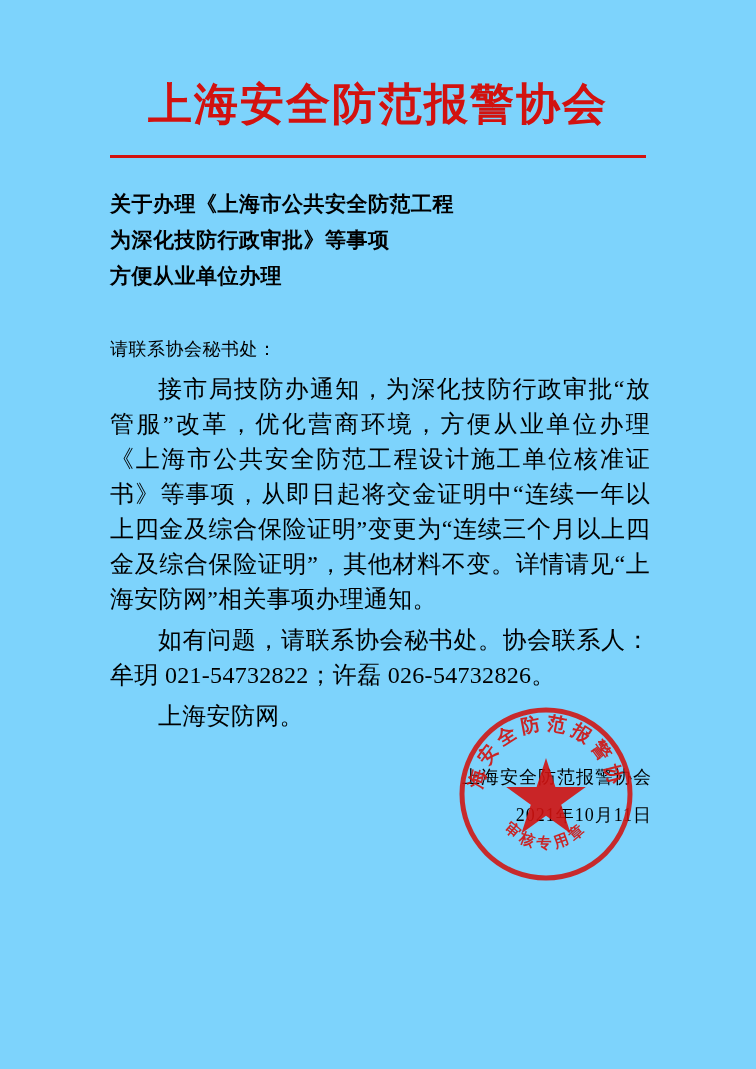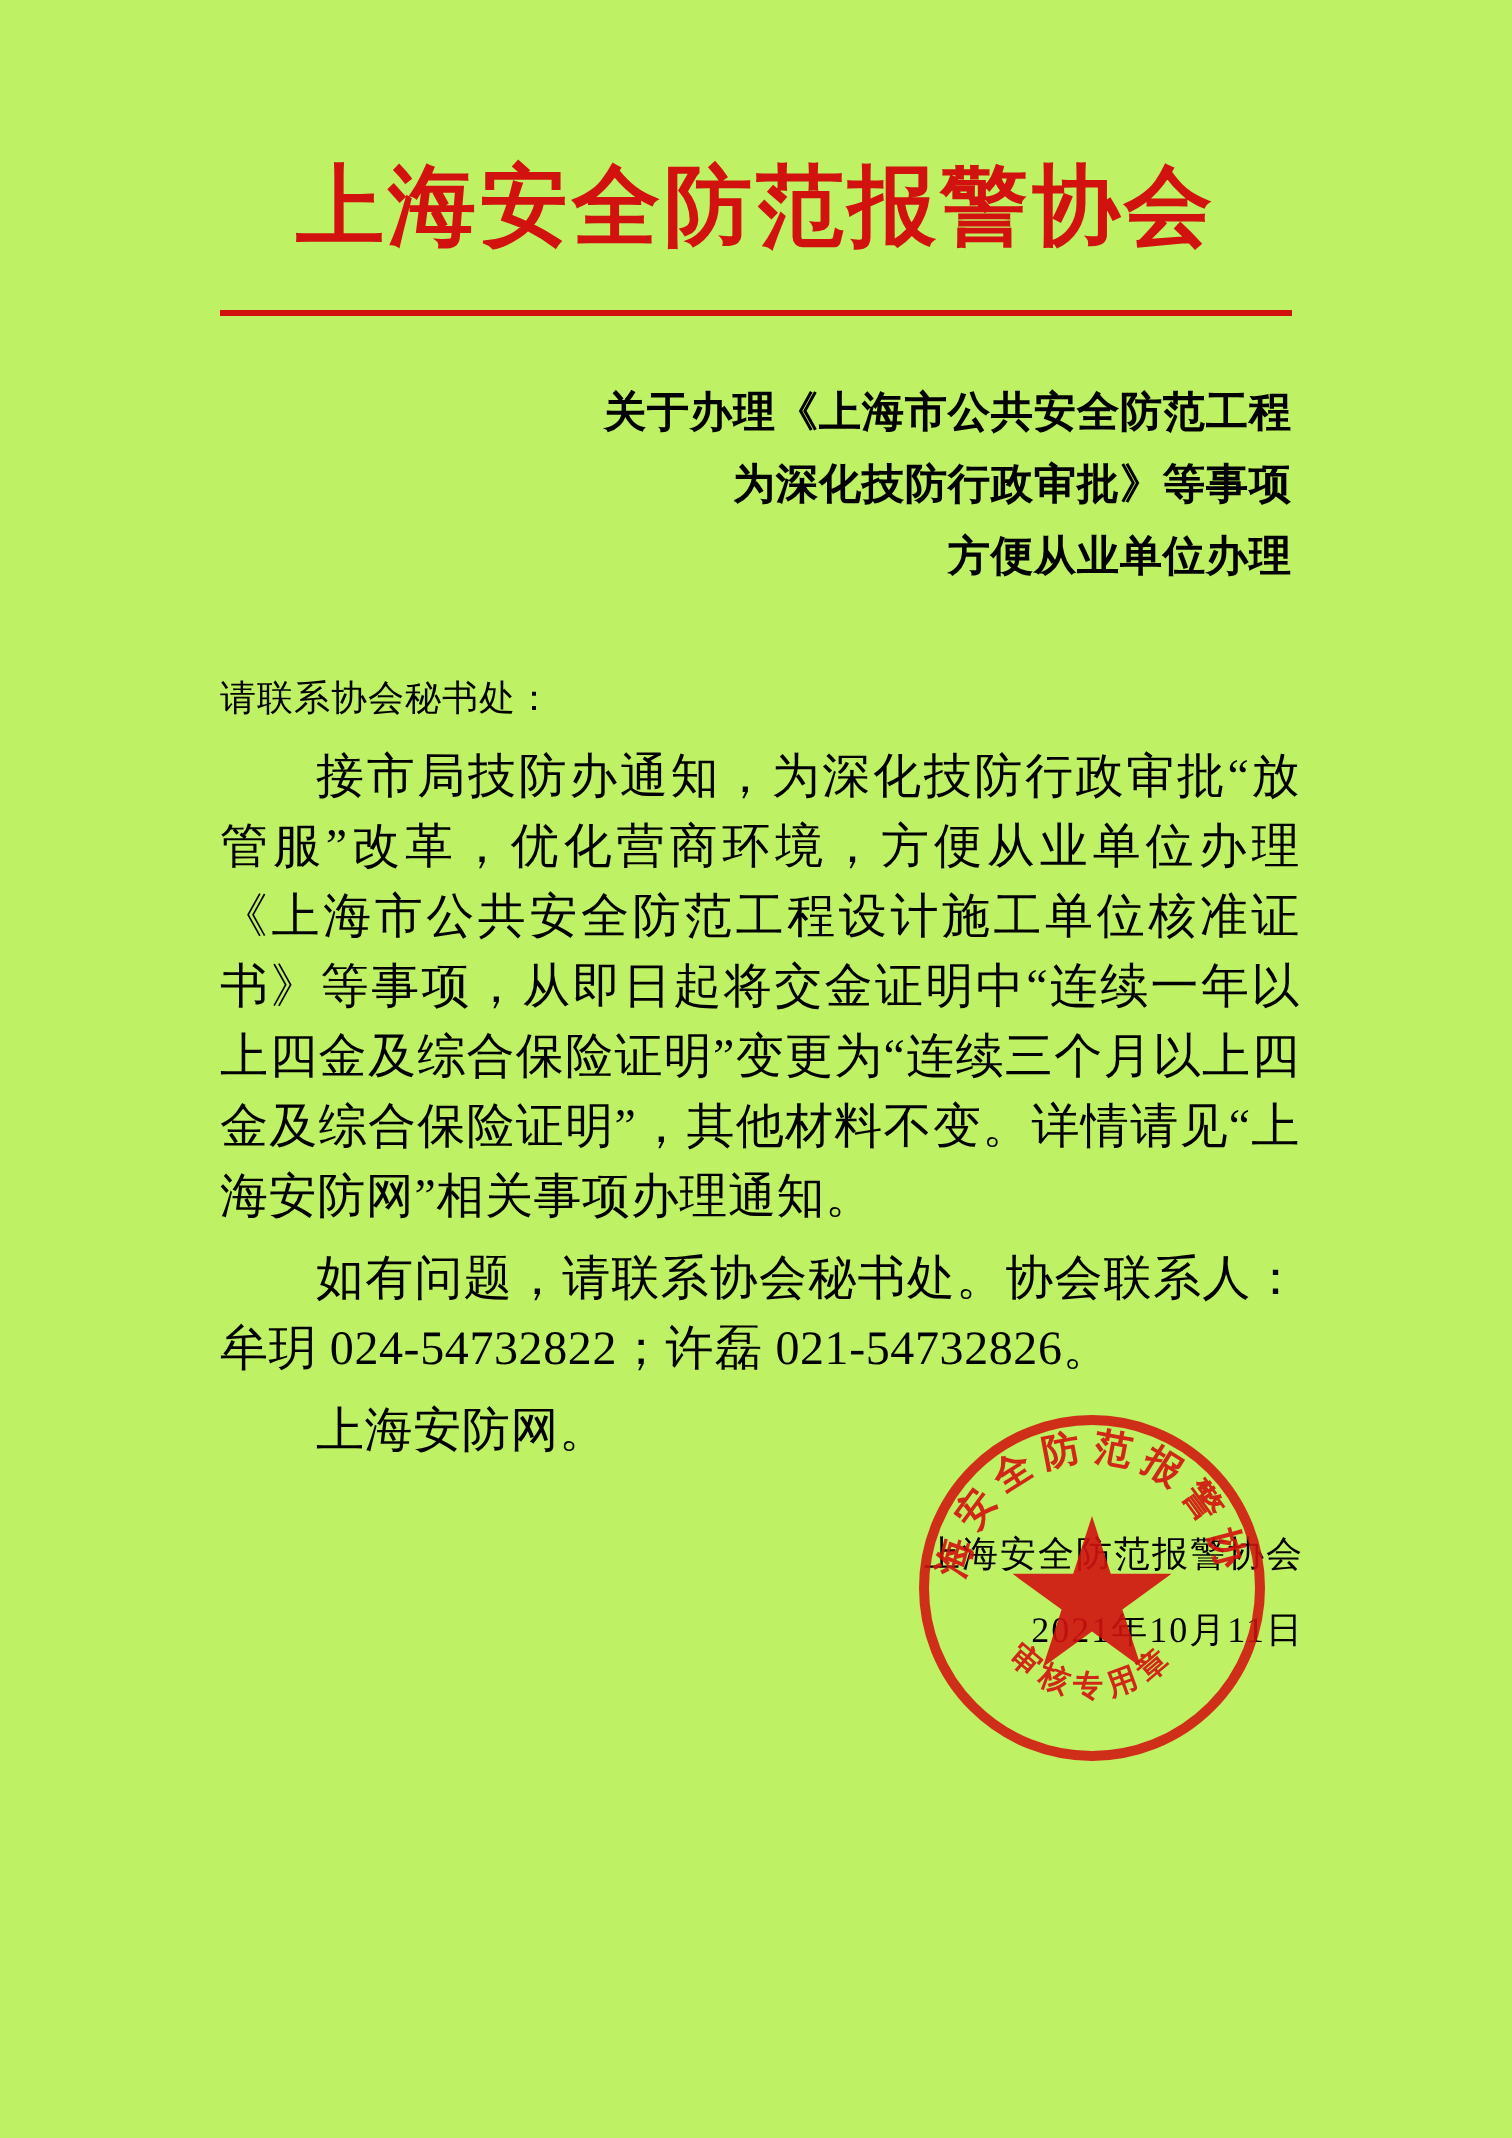--- a/index.html
+++ b/index.html
@@ -14,21 +14,21 @@
     overflow: hidden;
     font-family: "Liberation Serif", "DejaVu Serif", serif;
     color: #000000;
   }
   .page {
     position: absolute;
     left: 0;
     top: 0;
     width: 756px;
     height: 1069px;
-    background: #bef264;
+    background: #7dd3fc;
   }
   .masthead {
     position: absolute;
     left: 0;
     top: 78px;
     width: 756px;
     text-align: center;
   }
   .masthead-title {
     font-family: "DejaVu Serif", "Liberation Serif", serif;
@@ -45,22 +45,22 @@
     top: 155px;
     width: 536px;
     height: 3px;
     background: #d2120f;
   }
   .doc-title {
     position: absolute;
     left: 110px;
     top: 188px;
     width: 536px;
-    text-align: right;
-    font-family: Liberation Serif, serif;
+    text-align: left;
+    font-family: Liberation Mono, monospace;
     font-weight: bold;
     font-size: 21px;
     line-height: 36px;
     color: #000000;
     letter-spacing: 0.5px;
   }
   .doc-title div {
     white-space: nowrap;
   }
   .body-block {
@@ -123,21 +123,21 @@
 
   <div class="doc-title">
     <div>关于办理《上海市公共安全防范工程</div>
     <div>为深化技防行政审批》等事项</div>
     <div>方便从业单位办理</div>
   </div>
 
   <div class="body-block">
     <div class="salutation">请联系协会秘书处：</div>
     <div class="para">接市局技防办通知，为深化技防行政审批“放管服”改革，优化营商环境，方便从业单位办理《上海市公共安全防范工程设计施工单位核准证书》等事项，从即日起将交金证明中“连续一年以上四金及综合保险证明”变更为“连续三个月以上四金及综合保险证明”，其他材料不变。详情请见“上海安防网”相关事项办理通知。</div>
-    <div class="para">如有问题，请联系协会秘书处。协会联系人：牟玥 024-54732822；许磊 021-54732826。</div>
+    <div class="para">如有问题，请联系协会秘书处。协会联系人：牟玥 021-54732822；许磊 026-54732826。</div>
     <div class="para">上海安防网。</div>
   </div>
 
   <div class="sign-block">
     <div>上海安全防范报警协会</div>
     <div>2021年10月11日</div>
   </div>
 
   <div class="stamp">
     <svg width="176" height="176" viewBox="0 0 176 176" xmlns="http://www.w3.org/2000/svg">

